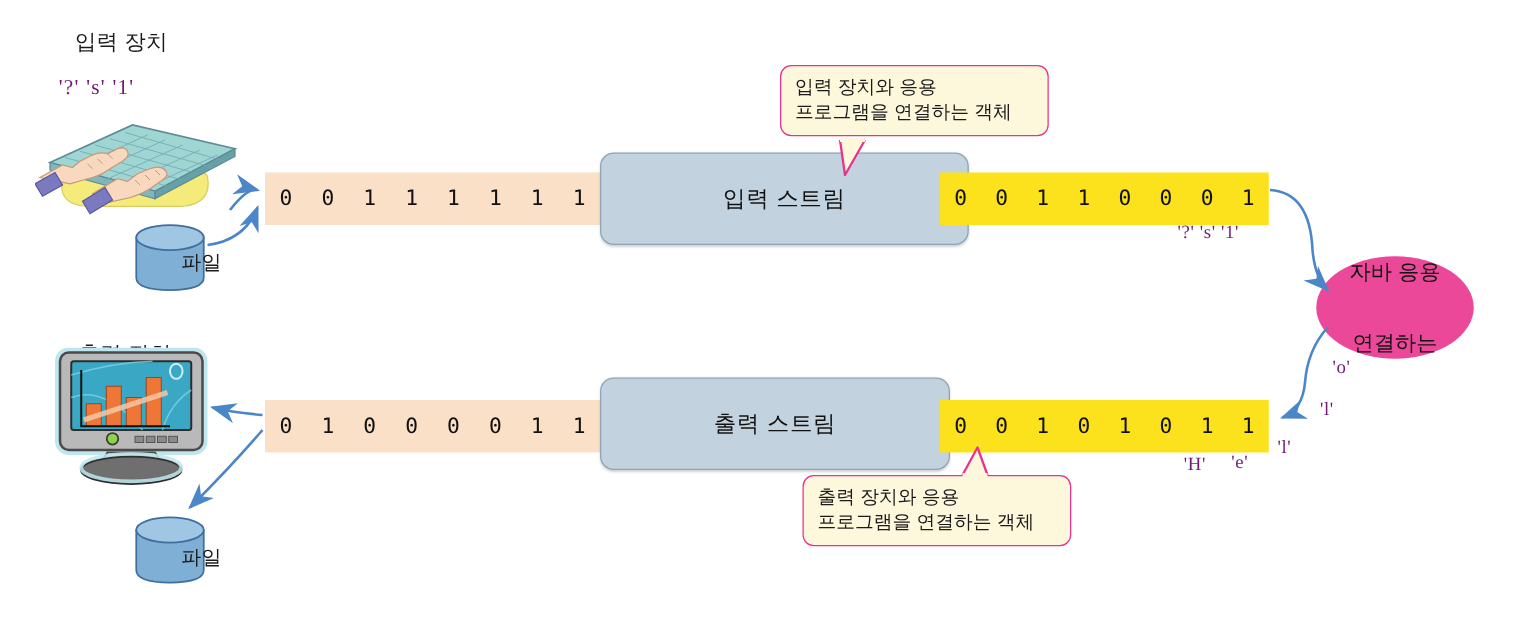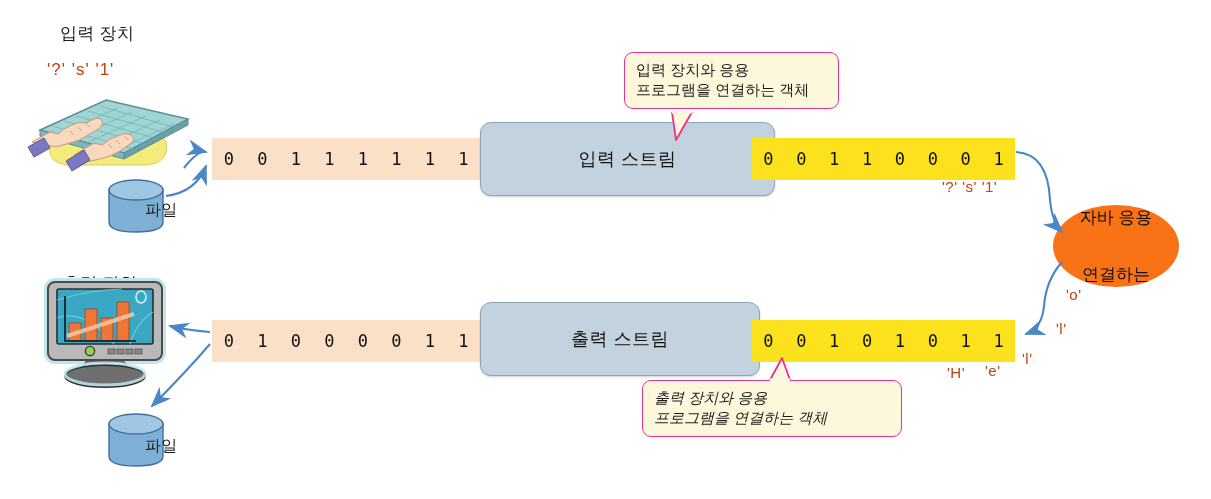--- a/index.html
+++ b/index.html
@@ -25,23 +25,23 @@
 
   
   .label-ko {
     font-family: "Liberation Sans", "DejaVu Sans", sans-serif;
     font-size: 17px;
     color: #1a1a1a;
     white-space: nowrap;
     letter-spacing: 0.3px;
   }
   .label-mono {
-    font-family: Liberation Sans, sans-serif;
+    font-family: Liberation Serif, serif;
     font-size: 16px;
-    color: #c2410c;
+    color: #701a75;
     white-space: nowrap;
     letter-spacing: 1px;
     text-align: right;
   }
   .label-mono.small {
     font-size: 15px;
     letter-spacing: 0.5px;
   }
 
   
@@ -90,21 +90,21 @@
   .callout .line {
     font-family: "Liberation Sans", "DejaVu Sans", sans-serif;
     font-size: 15px;
     color: #1a1a1a;
     line-height: 20px;
     white-space: nowrap;
   }
 
   
   .ellipse {
-    background: #f97316;
+    background: #ec4899;
     border-radius: 50%;
     display: flex;
     flex-direction: column;
     align-items: center;
     justify-content: center;
     box-sizing: border-box;
     gap: 36px;
   }
   .ellipse .line {
     font-family: "Liberation Sans", "DejaVu Sans", sans-serif;
@@ -279,21 +279,21 @@
   <div class="abs label-mono small" style="left:1056px; top:320px;">'l'</div>
   <div class="abs label-mono small" style="left:1022px; top:350px;">'l'</div>
   <div class="abs label-mono small" style="left:947px; top:364px;">'H'</div>
   <div class="abs label-mono small" style="left:985px; top:362px;">'e'</div>
 
   <div class="abs callout" style="left:624px; top:52px; width:215px;">
     <div class="line">입력 장치와 응용</div>
     <div class="line">프로그램을 연결하는 객체</div>
   </div>
 
-  <div class="abs callout" style="left:642px; top:380px; width:260px;font-style:italic;">
+  <div class="abs callout" style="left:642px; top:380px; width:215px;">
     <div class="line">출력 장치와 응용</div>
     <div class="line">프로그램을 연결하는 객체</div>
   </div>
 
   <div class="abs ellipse" style="left:1053px; top:205px; width:126px; height:82px;">
     <div class="line">자바 응용</div>
     <div class="line">연결하는</div>
   </div>
 
   <svg class="overlay">

